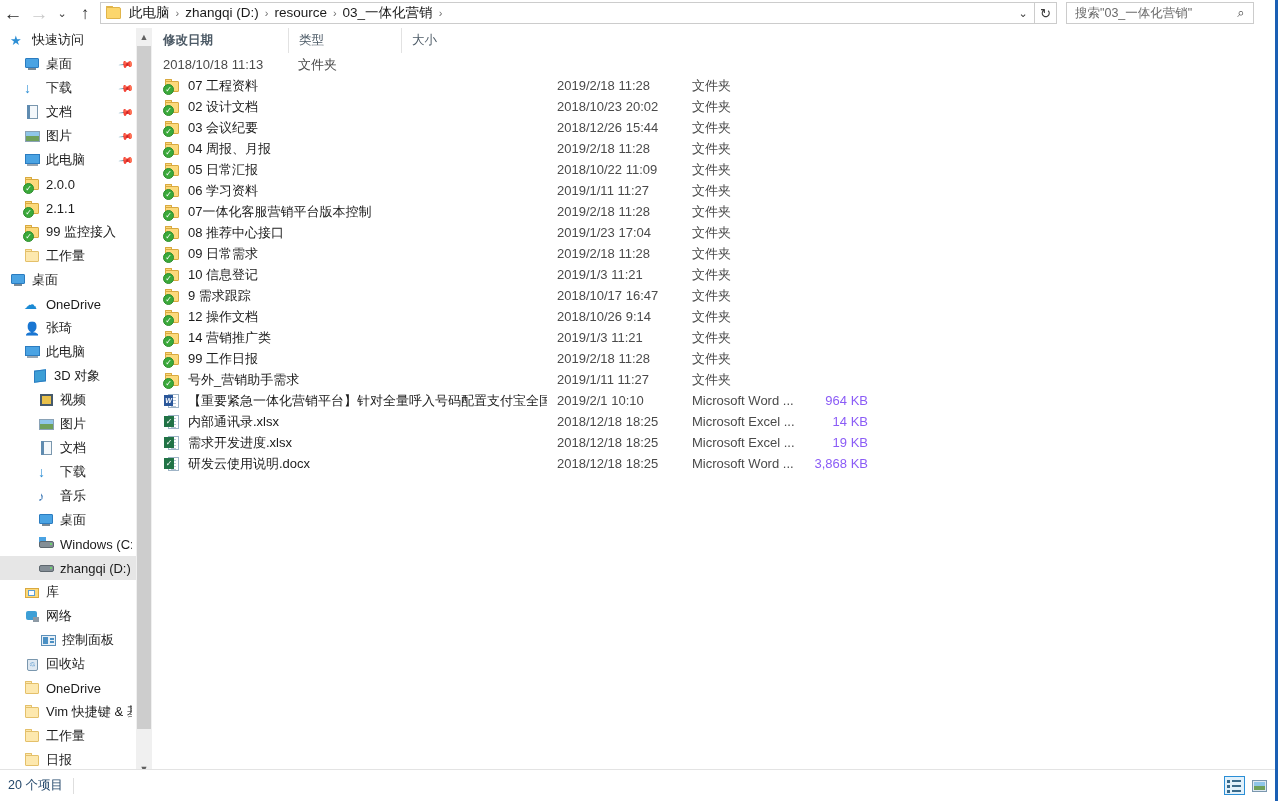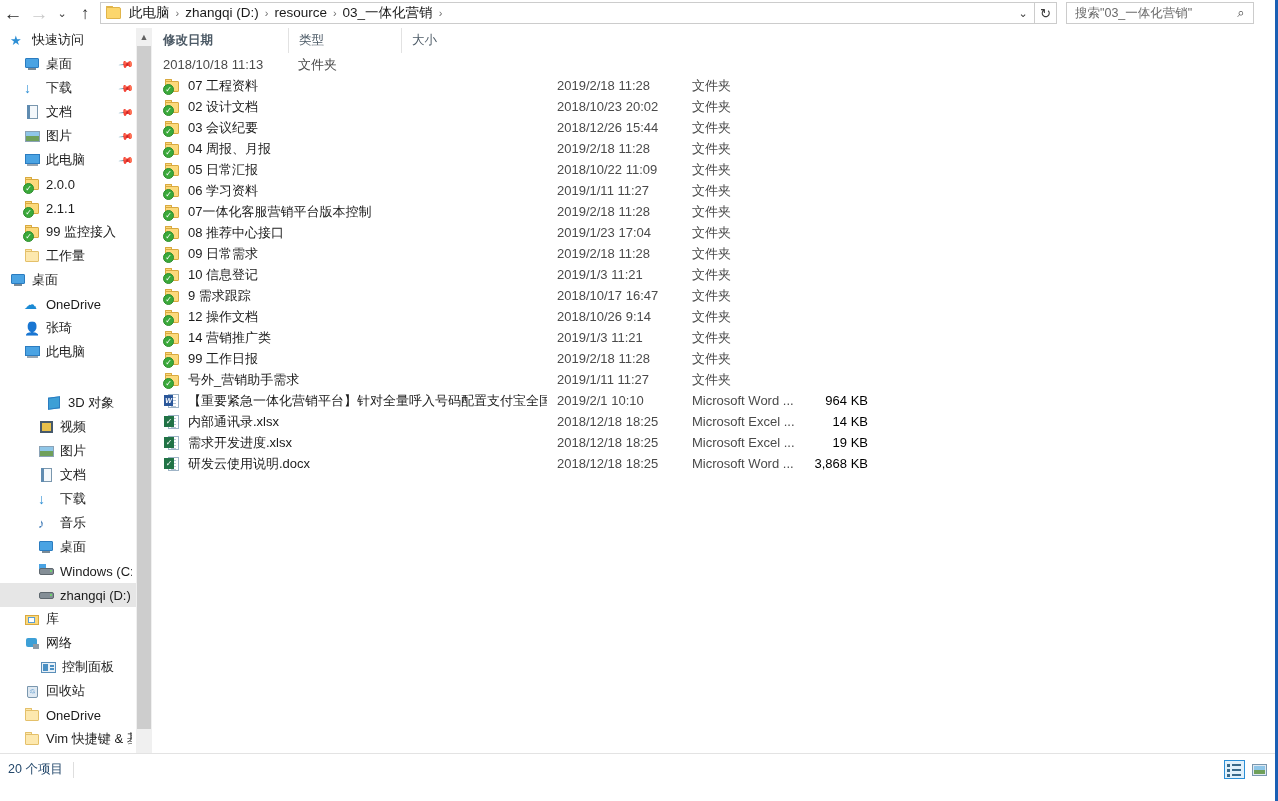--- a/index.html
+++ b/index.html
@@ -91,21 +91,21 @@
   .col-name { width:394px; }
   .col-date { width:135px;font-weight:bold; }
   .col-type { width:113px; }
   .col-size { width:85px; }
 
   .rows { position:absolute; left:0; top:26px; width:1125px; }
   .row { height:21px; display:flex; align-items:center; font-size:13px; color:#1b1b1b; cursor:default;}
   .cell-name { width:394px; display:flex; align-items:center; padding-left:11px; overflow:hidden; white-space:nowrap;}
   .cell-date { width:135px; padding-left:10px; color:#4a4a4a; }
   .cell-type { width:113px; padding-left:10px; color:#4a4a4a; white-space:nowrap; overflow:hidden;}
-  .cell-size { width:85px; padding-right:12px; text-align:right; color:#000000;}
+  .cell-size { width:85px; padding-right:12px; text-align:right; color:#8b5cf6;}
   .f-ico { width:17px; height:16px; flex:0 0 auto; margin-right:7px; position:relative;}
 
   
   .folder-plain .body { position:absolute; left:1px; top:3px; width:14px; height:11px;
       background:#fde8ae; border:1px solid #e4c06a; border-radius:1px;}
   .folder-plain .tab  { position:absolute; left:1px; top:1px; width:7px; height:3px;
       background:#fde8ae; border:1px solid #e4c06a; border-bottom:none; border-radius:1px 1px 0 0;}
   .folder-yellow .body { position:absolute; left:1px; top:3px; width:14px; height:11px;
       background:#fcd97b; border:1px solid #d9a93f; border-radius:1px;}
   .folder-yellow .tab  { position:absolute; left:1px; top:1px; width:7px; height:3px;
@@ -164,21 +164,21 @@
   .ic-ctrl .d1  { position:absolute; left:3px; top:5px; width:5px; height:7px; background:#4a90c4;}
   .ic-ctrl .d2  { position:absolute; left:10px; top:6px; width:4px; height:2px; background:#4a90c4;}
   .ic-ctrl .d3  { position:absolute; left:10px; top:9px; width:4px; height:2px; background:#4a90c4;}
   .ic-bin .body { position:absolute; left:3px; top:3px; width:11px; height:12px; background:#dfe9f2;
       border:1px solid #7a97ae; border-radius:0 0 2px 2px;}
   .ic-bin .sym  { position:absolute; left:5px; top:5px; width:7px; height:7px; color:#2b7cc0;
       font-size:7px; text-align:center; line-height:7px;}
 
   
   .statusbar {
-    position:absolute; left:0; bottom:16px; width:1278px; height:32px;
+    position:absolute; left:0; bottom:0; width:1278px; height:32px;
     background:#ffffff; border-top:1px solid #e3e3e3;
     display:flex; align-items:center;
   }
   .status-text { font-size:12.5px; color:#24486b; padding-left:8px; }
   .status-sep { width:1px; height:16px; background:#dedede; margin-left:10px;}
   .viewbtns { margin-left:auto; display:flex; align-items:center; padding-right:8px; gap:4px;}
   .vbtn { width:21px; height:19px; display:flex; align-items:center; justify-content:center; cursor:pointer;
           position:relative; }
   .vbtn.active { border:1px solid #2a8ed6; background:#e2f1fb; }
   .vdetail { width:15px; height:12px; position:relative;}
@@ -317,21 +317,21 @@
         <span class="sb-ico ic-user">👤</span>
         <span class="sb-label">张琦</span>
       </div>
       <div class="sb-item" style="padding-left: 24px;">
         <span class="sb-ico ic-pc">
           <i class="scr"></i>
           <i class="base"></i>
         </span>
         <span class="sb-label">此电脑</span>
       </div>
-      <div class="sb-item" style="padding-left: 46px; margin-top: 27px;">
+      <div class="sb-item" style="padding-left: 32px;">
         <span class="sb-ico ic-3d">
           <i class="cube"></i>
         </span>
         <span class="sb-label">3D 对象</span>
       </div>
       <div class="sb-item" style="padding-left: 38px;">
         <span class="sb-ico ic-video">
           <i class="fr"></i>
           <i class="in"></i>
         </span>

